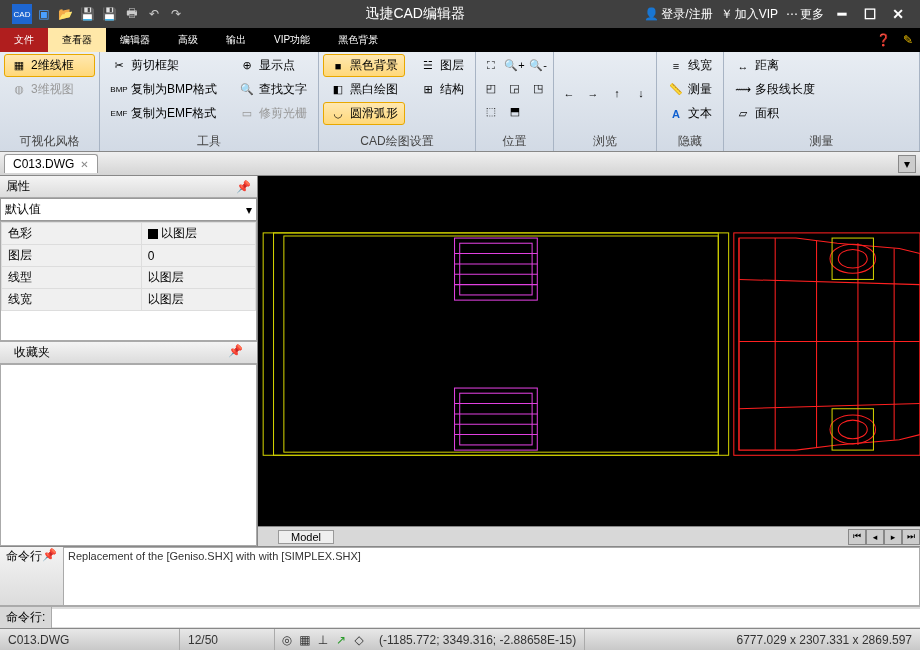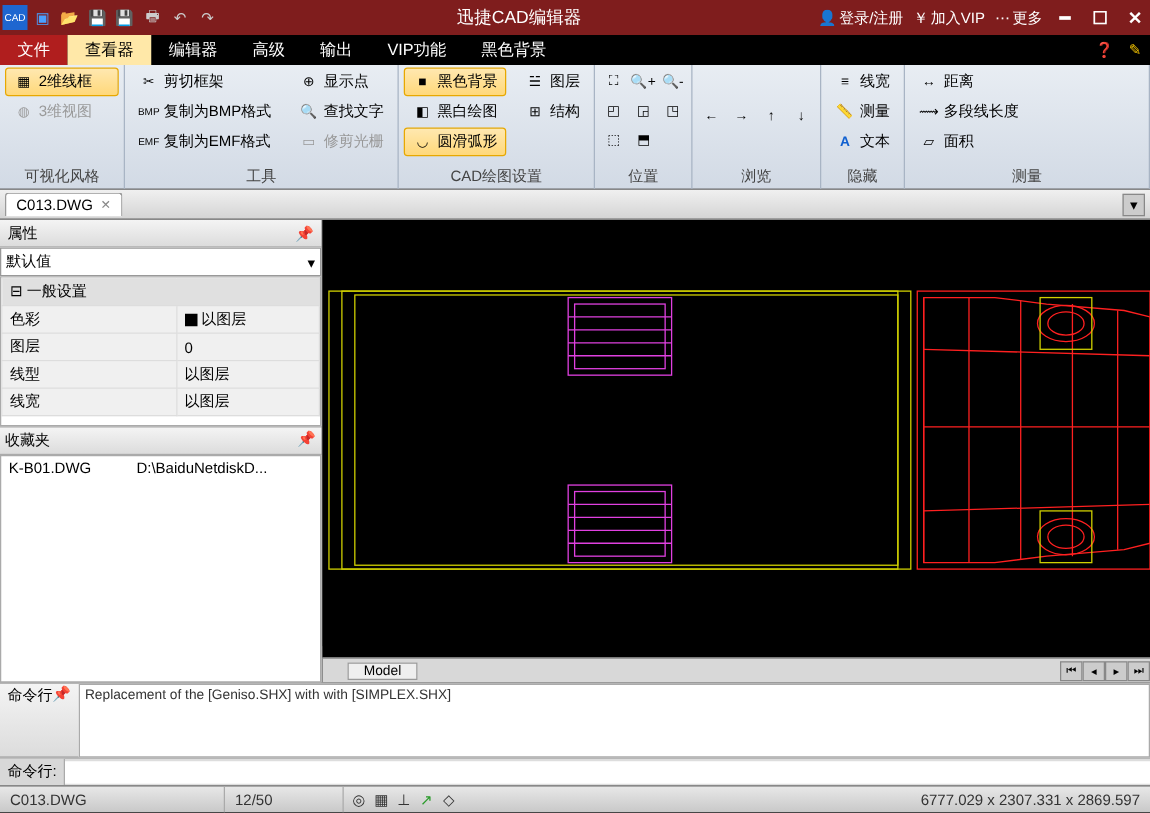--- a/index.html
+++ b/index.html
@@ -1,25 +1,25 @@
 <!DOCTYPE html>
 <html><head>
 <meta charset="utf-8">
 <style>
 *{margin:0;padding:0;box-sizing:border-box;font-family:"Microsoft YaHei",sans-serif;font-size:12px}
 body{width:920px;height:650px;background:#1a1a1a;overflow:hidden;display:flex;flex-direction:column}
-.titlebar{height:28px;background:#7f1d1d;display:flex;align-items:center;color:#fff;padding:0 2px}
+.titlebar{height:28px;background:#404040;display:flex;align-items:center;color:#fff;padding:0 12px}
 .titlebar-left{display:flex;gap:2px;align-items:center}
 .tb-icon{width:20px;height:20px;display:flex;align-items:center;justify-content:center;cursor:pointer}
 .title-text{flex:1;text-align:center;font-size:14px}
 .titlebar-right{display:flex;align-items:center;gap:8px}
 .tr-item{display:flex;align-items:center;gap:2px;cursor:pointer}
 .winbtn{width:20px;height:20px;display:flex;align-items:center;justify-content:center;cursor:pointer;font-size:14px;font-weight:bold}
 .menubar{height:24px;background:#000;display:flex;align-items:stretch;color:#fff}
-.menutab{padding:0 14px;display:flex;align-items:center;cursor:pointer;font-size:13px}
+.menutab{padding:0 14px;display:flex;align-items:center;cursor:pointer;font-size:10px}
 .menutab.active{background:#b01e1e}
 .menutab.highlight{background:#ffe8a8;color:#000}
 .menubar-spacer{flex:1}
 .mb-icon{width:24px;display:flex;align-items:center;justify-content:center;cursor:pointer}
 .ribbon{height:100px;background:linear-gradient(#e8edf3,#d2dae5);display:flex;border-bottom:1px solid #888}
 .ribbon-group{border-right:1px solid #a8b4c4;display:flex;flex-direction:column;padding:2px 4px 0}
 .rg-body{flex:1;display:flex;flex-direction:column;gap:1px}
 .rg-label{text-align:center;font-size:12px;color:#444;padding:1px 0}
 .rbtn{display:flex;align-items:center;gap:4px;padding:2px 6px;border:1px solid transparent;border-radius:3px;cursor:pointer;white-space:nowrap}
 .rbtn.active{border-color:#e8a800;background:linear-gradient(#ffe8b0,#ffd87a)}
@@ -35,21 +35,21 @@
 .leftpanel{width:258px;background:#eee;display:flex;flex-direction:column;border-right:1px solid #888}
 .panel-header{background:linear-gradient(#f4f4f4,#dcdcdc);border-bottom:1px solid #aaa;padding:2px 6px;display:flex;align-items:center}
 .panel-header .pin{margin-left:auto;cursor:pointer}
 .combo{border:1px solid #999;background:#fff;padding:2px 4px;display:flex;align-items:center}
 .combo .arrow{margin-left:auto}
 .propgrid{flex:0 0 120px;overflow:auto;background:#fff;border:1px solid #aaa;font-size:12px}
 .propgrid table{width:100%;border-collapse:collapse}
 .propgrid td{border:1px solid #ddd;padding:2px 6px;background:#f0f0f0}
 .propgrid td:first-child{width:55%;text-align:left}
 .propgrid .section td{background:#e0e0e0;text-align:left;font-weight:normal}
-.favhdr{background:linear-gradient(#f4f4f4,#dcdcdc);border-top:1px solid #aaa;border-bottom:1px solid #aaa;padding:2px 4px;display:flex}
+.favhdr{background:linear-gradient(#f4f4f4,#dcdcdc);border-top:1px solid #aaa;border-bottom:1px solid #aaa;padding:2px 14px;display:flex}
 .favhdr .pin{margin-left:auto}
 .favlist{flex:1;background:#fff;border:1px solid #aaa;overflow:auto}
 .favlist table{width:100%;border-collapse:collapse}
 .favlist th{text-align:left;padding:2px 6px;border-bottom:1px solid #ccc;font-weight:normal;background:#f4f4f4}
 .favlist td{padding:2px 6px}
 .canvaszone{flex:1;display:flex;flex-direction:column;background:#000;min-width:0}
 .canvas-inner{flex:1;position:relative}
 .canvas-inner svg{position:absolute;inset:0}
 .canvas-ctrl{position:absolute;top:2px;right:2px;display:flex;gap:2px}
 .canvas-ctrl span{width:16px;height:14px;background:#333;color:#ccc;border:1px solid #555;display:flex;align-items:center;justify-content:center;font-size:9px;cursor:pointer}
@@ -273,23 +273,20 @@
       <span>属性</span>
       <span class="pin">📌</span>
     </div>
     <div class="combo">
       <span>默认值</span>
       <span class="arrow">▾</span>
     </div>
     <div class="propgrid">
       <table>
         <tbody>
-            <tr class="section">
-              <td colspan="2">⊟ <span>一般设置</span></td>
-            </tr>
         <tr>
               <td>色彩</td>
               <td><span style="display:inline-block;width:10px;height:10px;background:#000;vertical-align:middle"></span> <span>以图层</span></td>
             </tr>
         <tr>
               <td>图层</td>
               <td>0</td>
             </tr>
         <tr>
               <td>线型</td>
@@ -302,24 +299,20 @@
       </tbody>
         </table>
     </div>
     <div class="favhdr">
       <span>收藏夹</span>
       <span class="pin">📌</span>
     </div>
     <div class="favlist">
       <table>
         <tbody>
-        <tr>
-              <td>K-B01.DWG</td>
-              <td>D:\BaiduNetdiskD...</td>
-            </tr>
       </tbody>
         </table>
     </div>
   </div>
   <div class="canvaszone">
     <div class="canvas-inner">
       <div class="canvas-ctrl">
         <span>_</span>
         <span>▢</span>
         <span>✕</span>
@@ -394,14 +387,15 @@
 <div class="statusbar">
   <div class="sb-cell" style="width:180px">C013.DWG</div>
   <div class="sb-cell" style="width:95px">12/50</div>
   <div class="sb-icons">
     <span>◎</span>
     <span>▦</span>
     <span>⊥</span>
     <span style="color:#2a9b2a">↗</span>
     <span>◇</span>
   </div>
+  <div class="sb-cell">(-1185.772; 3349.316; -2.88658E-15)</div>
   <div class="sb-right">6777.029 x 2307.331 x 2869.597</div>
 </div>
 
 </body></html>

